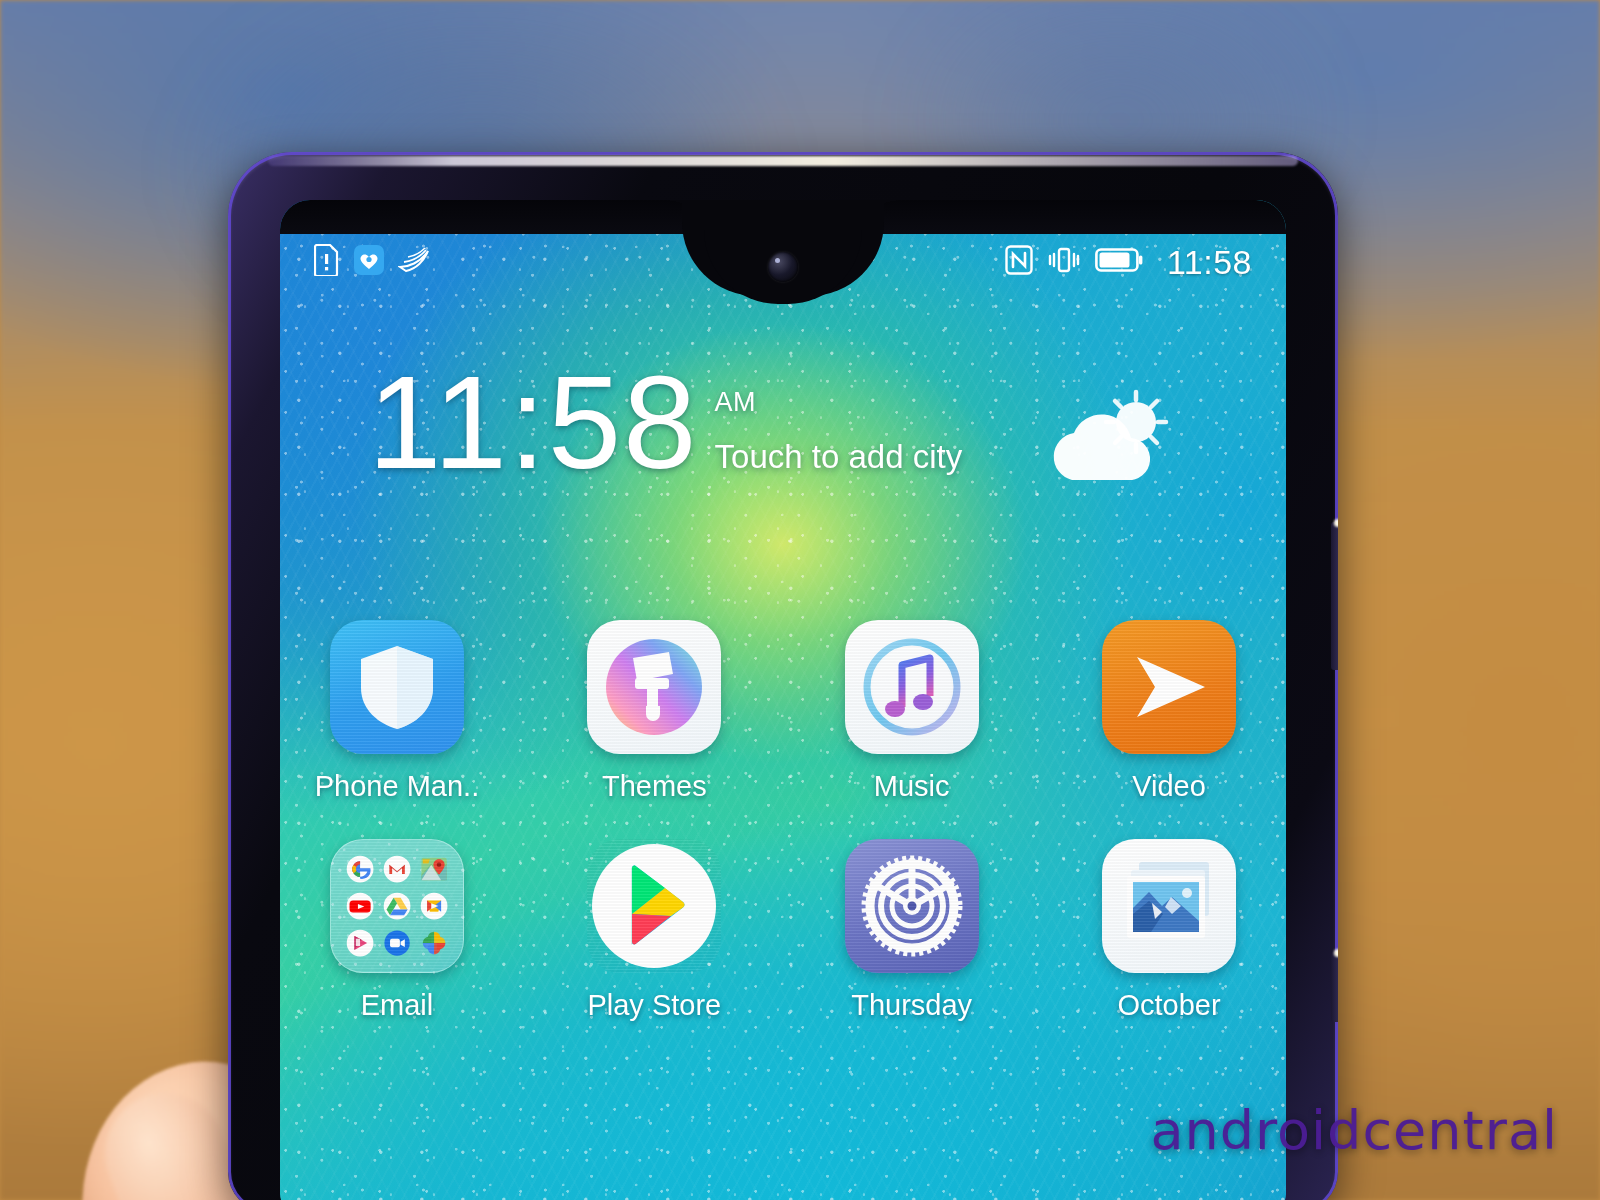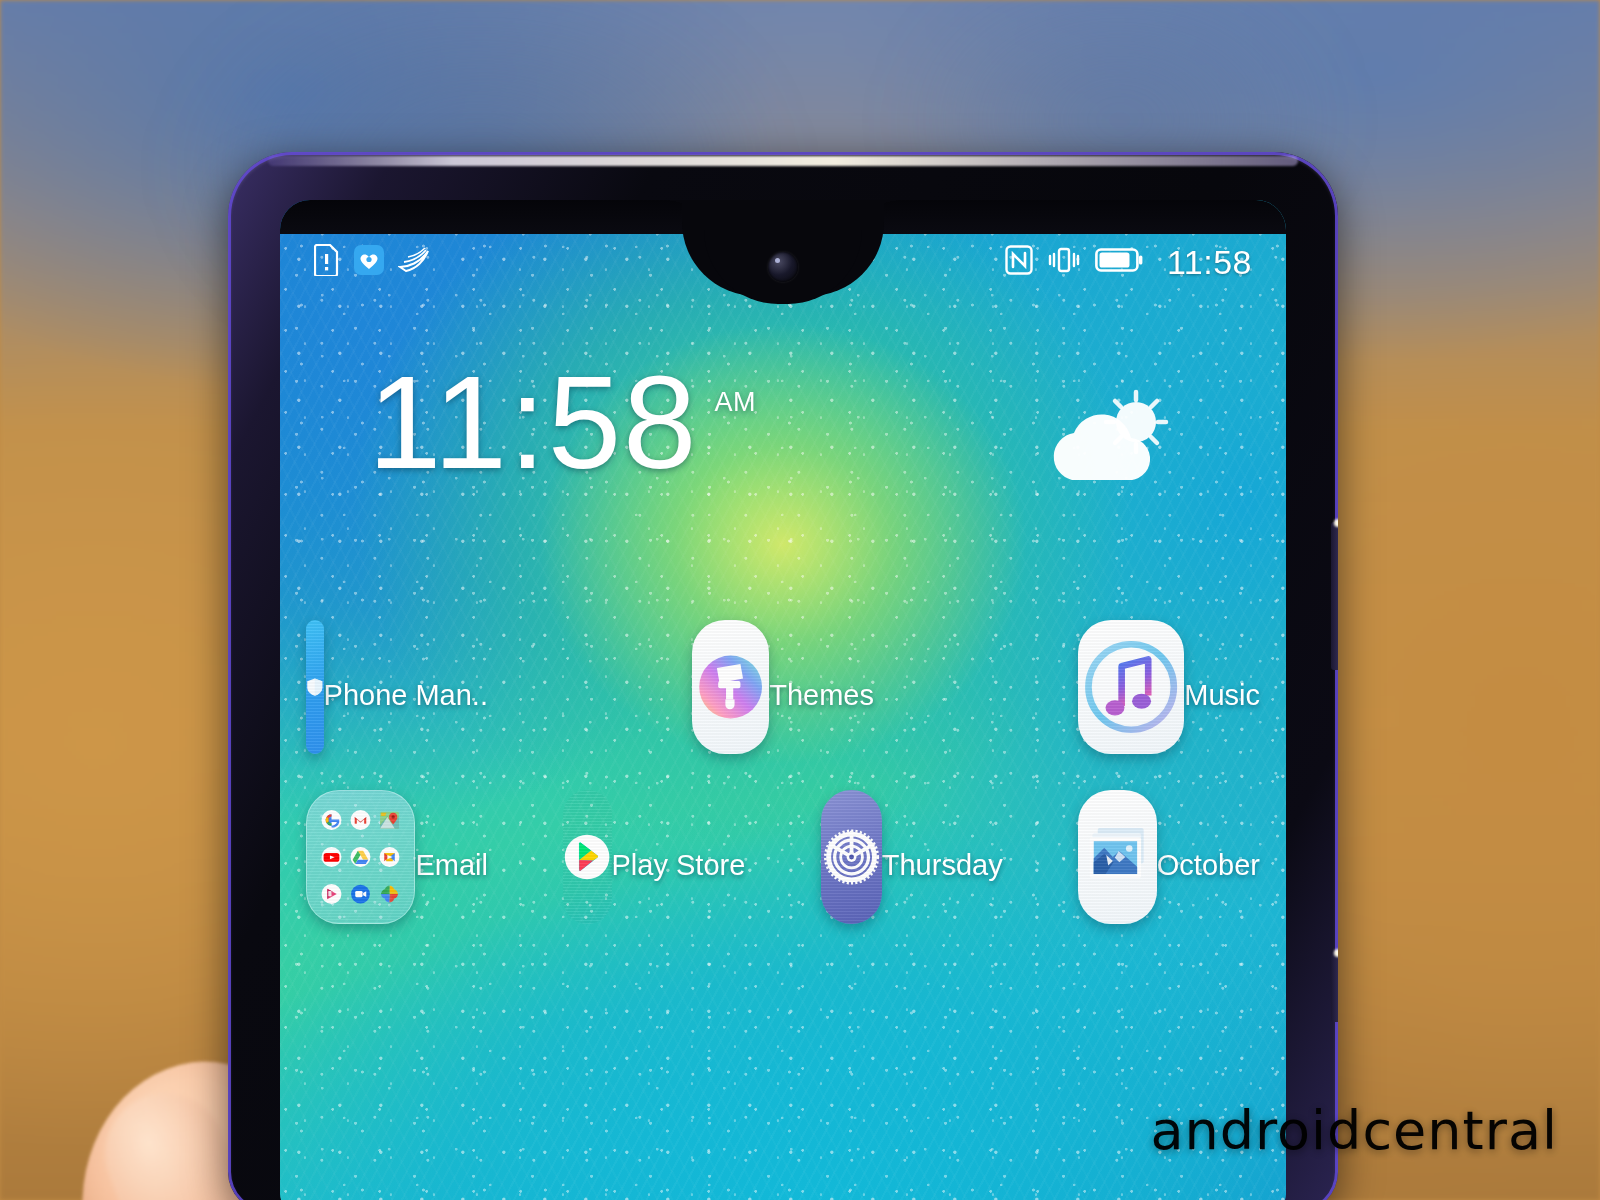--- a/index.html
+++ b/index.html
@@ -191,21 +191,21 @@
     width:150px; height:120px;
   }
 
   
   .grid {
     position:absolute; left:0; right:0; top:420px;
     z-index:9;
     padding:0 26px;
   }
   .row { display:flex; justify-content:space-between; margin-bottom:36px; }
-  .app { width:182px; display:flex; flex-direction:row; align-items:center; }
+  .app { width:182px; display:flex; flex-direction:column; align-items:center; }
   .icon-box {
     width:134px; height:134px; border-radius:33px;
     position:relative; overflow:hidden;
     box-shadow:0 5px 12px rgba(0,40,60,.30);
   }
   .icon-box::after {
     content:""; position:absolute; inset:0;
     background:repeating-linear-gradient(0deg, rgba(255,255,255,.07) 0 1px, rgba(0,0,0,.03) 1px 3px);
     pointer-events:none;
   }
@@ -230,21 +230,21 @@
     position:absolute; inset:0;
     display:grid; grid-template-columns:repeat(3,1fr); grid-template-rows:repeat(3,1fr);
     padding:13px; gap:5px;
   }
   .mini { width:100%; height:100%; display:flex; align-items:center; justify-content:center; }
   .mini svg { width:88%; height:88%; }
 
   
   .watermark {
     position:absolute; right:42px; bottom:38px; z-index:20;
-    color:#000000; font-size:54px; letter-spacing:1px;
+    color:#4c1d95; font-size:54px; letter-spacing:1px;
     font-family:"DejaVu Sans", sans-serif;
     text-shadow:0 2px 8px rgba(0,0,0,.45);
     opacity:.96;
   }
 </style>
 </head>
 <body>
 
 <div id="bg"></div>
 <div id="bg2"></div>
@@ -322,20 +322,21 @@
         </span>
         <span class="sb-time">11:58</span>
       </div>
     </div>
 
     <div class="clockwidget">
       <div class="clock-row">
         <div class="clock-time">11:58</div>
         <div class="clock-meta">
           <div class="clock-ampm">AM</div>
+          <div class="clock-city">Touch to add city</div>
         </div>
       </div>
     </div>
 
     <div class="weather">
       <svg width="150" height="120" viewBox="0 0 150 120">
         <circle cx="104" cy="34" r="20" fill="#ffffff" opacity=".95"></circle>
         <g stroke="#ffffff" stroke-width="4.5" stroke-linecap="round" opacity=".9">
           <path d="M104 4 v8"></path>
             <path d="M104 56 v8"></path>
@@ -410,20 +411,30 @@
                 <circle cx="56" cy="56" r="40" fill="#ffffff" opacity=".4"></circle>
                 <path d="M46 76 V34 l28 -7 v38" fill="none" stroke="url(#mnote)" stroke-width="7" stroke-linejoin="round"></path>
                 <ellipse cx="39" cy="78" rx="10" ry="8" fill="#b85fd0"></ellipse>
                 <ellipse cx="67" cy="71" rx="10" ry="8" fill="#9a5fd8"></ellipse>
               </svg>
             </div>
           </div>
           <div class="app-label">Music</div>
         </div>
 
+        <div class="app">
+          <div class="icon-box ib-video">
+            <div class="center-svg">
+              <svg width="92" height="88" viewBox="0 0 92 88">
+                <path d="M14 14 L82 44 L14 74 L32 44 z" fill="#ffffff"></path>
+              </svg>
+            </div>
+          </div>
+          <div class="app-label">Video</div>
+        </div>
 
       </div>
 
       <div class="row">
 
         <div class="app">
           <div class="icon-box ib-folder">
             <div class="mini-grid">
 
               <div class="mini">

